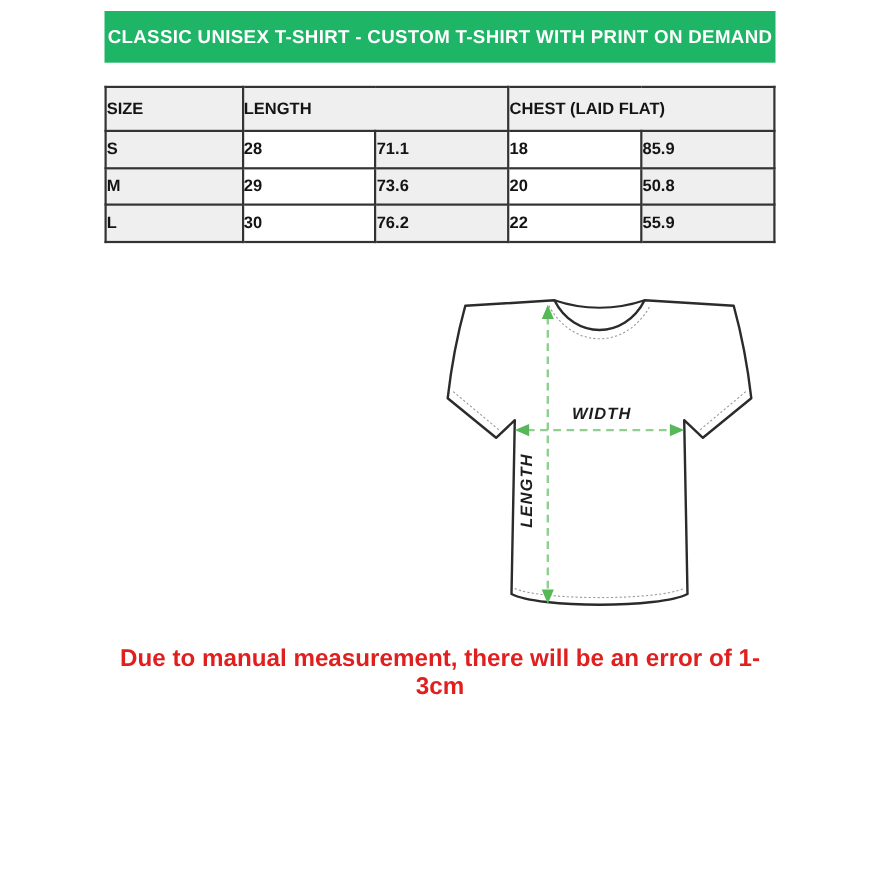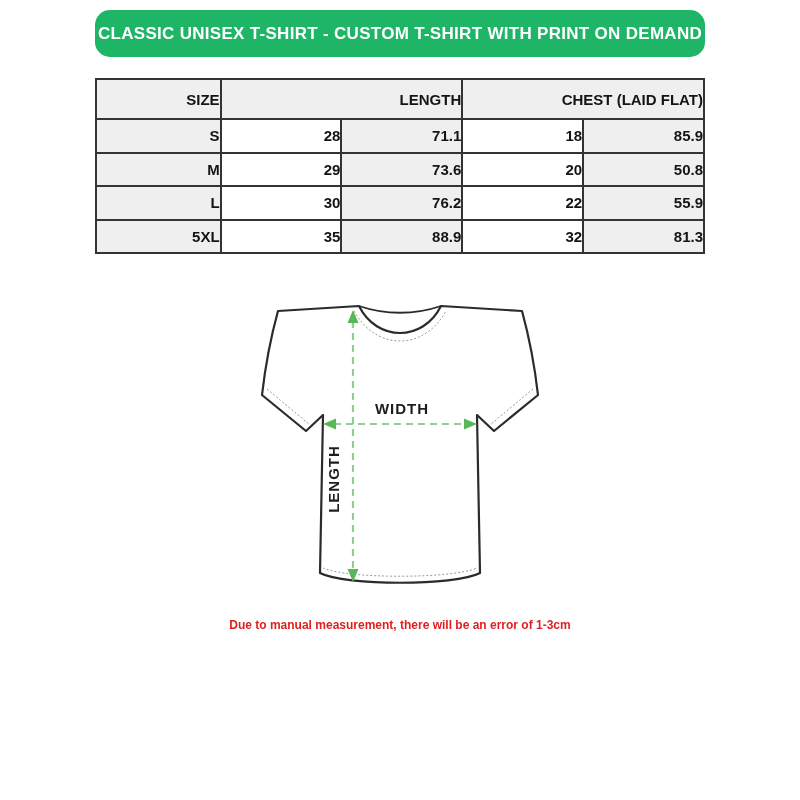--- a/index.html
+++ b/index.html
@@ -12,58 +12,57 @@
   .content { width:610px; margin:0 auto; padding-top:10px; }
 
   
   .banner {
     height:47px;
     background:#1eb567;
     color:#ffffff;
     display:flex; align-items:center; justify-content:center;
     font-weight:bold; font-size:17px; letter-spacing:.3px;
     text-align:center;
-    border-radius:15px;
   }
 
   
   table.size-table {
     width:610px;
     margin-top:21px;
     border-collapse:collapse;
     table-layout:fixed;
   }
   .size-table th, .size-table td {
     border:2px solid #333333;
-    text-align:right;
+    text-align:left;
     font-weight:bold;
     color:#141414;
     font-size:15px;
     padding:0;
   }
   .size-table thead th { height:38px; background:#efefef; font-size:15px; }
   .size-table tbody td { height:31.5px; }
   .size-table col.c-size { width:20.5%; }
   .size-table col.c-sub  { width:19.875%; }
   .size-table tbody td:nth-child(1),
   .size-table tbody td:nth-child(3),
   .size-table tbody td:nth-child(5) { background:#efefef; }
   .size-table tbody td:nth-child(2),
   .size-table tbody td:nth-child(4) { background:#ffffff; }
 
   
-  .shirt-wrap { margin-top:42px; display:flex; justify-content:center; }
+  .shirt-wrap { margin-top:42px; display:flex; justify-content:flex-end;font-style:italic; }
 
   
   .note {
     margin-top:2px;
     text-align:center;
     color:#e01f1f;
     font-weight:bold;
-    font-size:12px;
+    font-size:22px;
   }
 </style>
 </head>
 <body>
 
 <div class="content">
 
   <div class="banner">
     <span>CLASSIC UNISEX T-SHIRT - CUSTOM T-SHIRT WITH PRINT ON DEMAND</span>
   </div>
@@ -97,27 +96,20 @@
         <td>73.6</td>
         <td>20</td>
         <td>50.8</td>
       </tr>
       <tr>
         <td>L</td>
         <td>30</td>
         <td>76.2</td>
         <td>22</td>
         <td>55.9</td>
-      </tr>
-      <tr>
-        <td>5XL</td>
-        <td>35</td>
-        <td>88.9</td>
-        <td>32</td>
-        <td>81.3</td>
       </tr>
     </tbody>
   </table>
 
   <div class="shirt-wrap">
     <svg width="320" height="320" viewBox="0 0 320 320">
 
       <path d="M 119,10
                L 38,15
                Q 27,55 22,99

